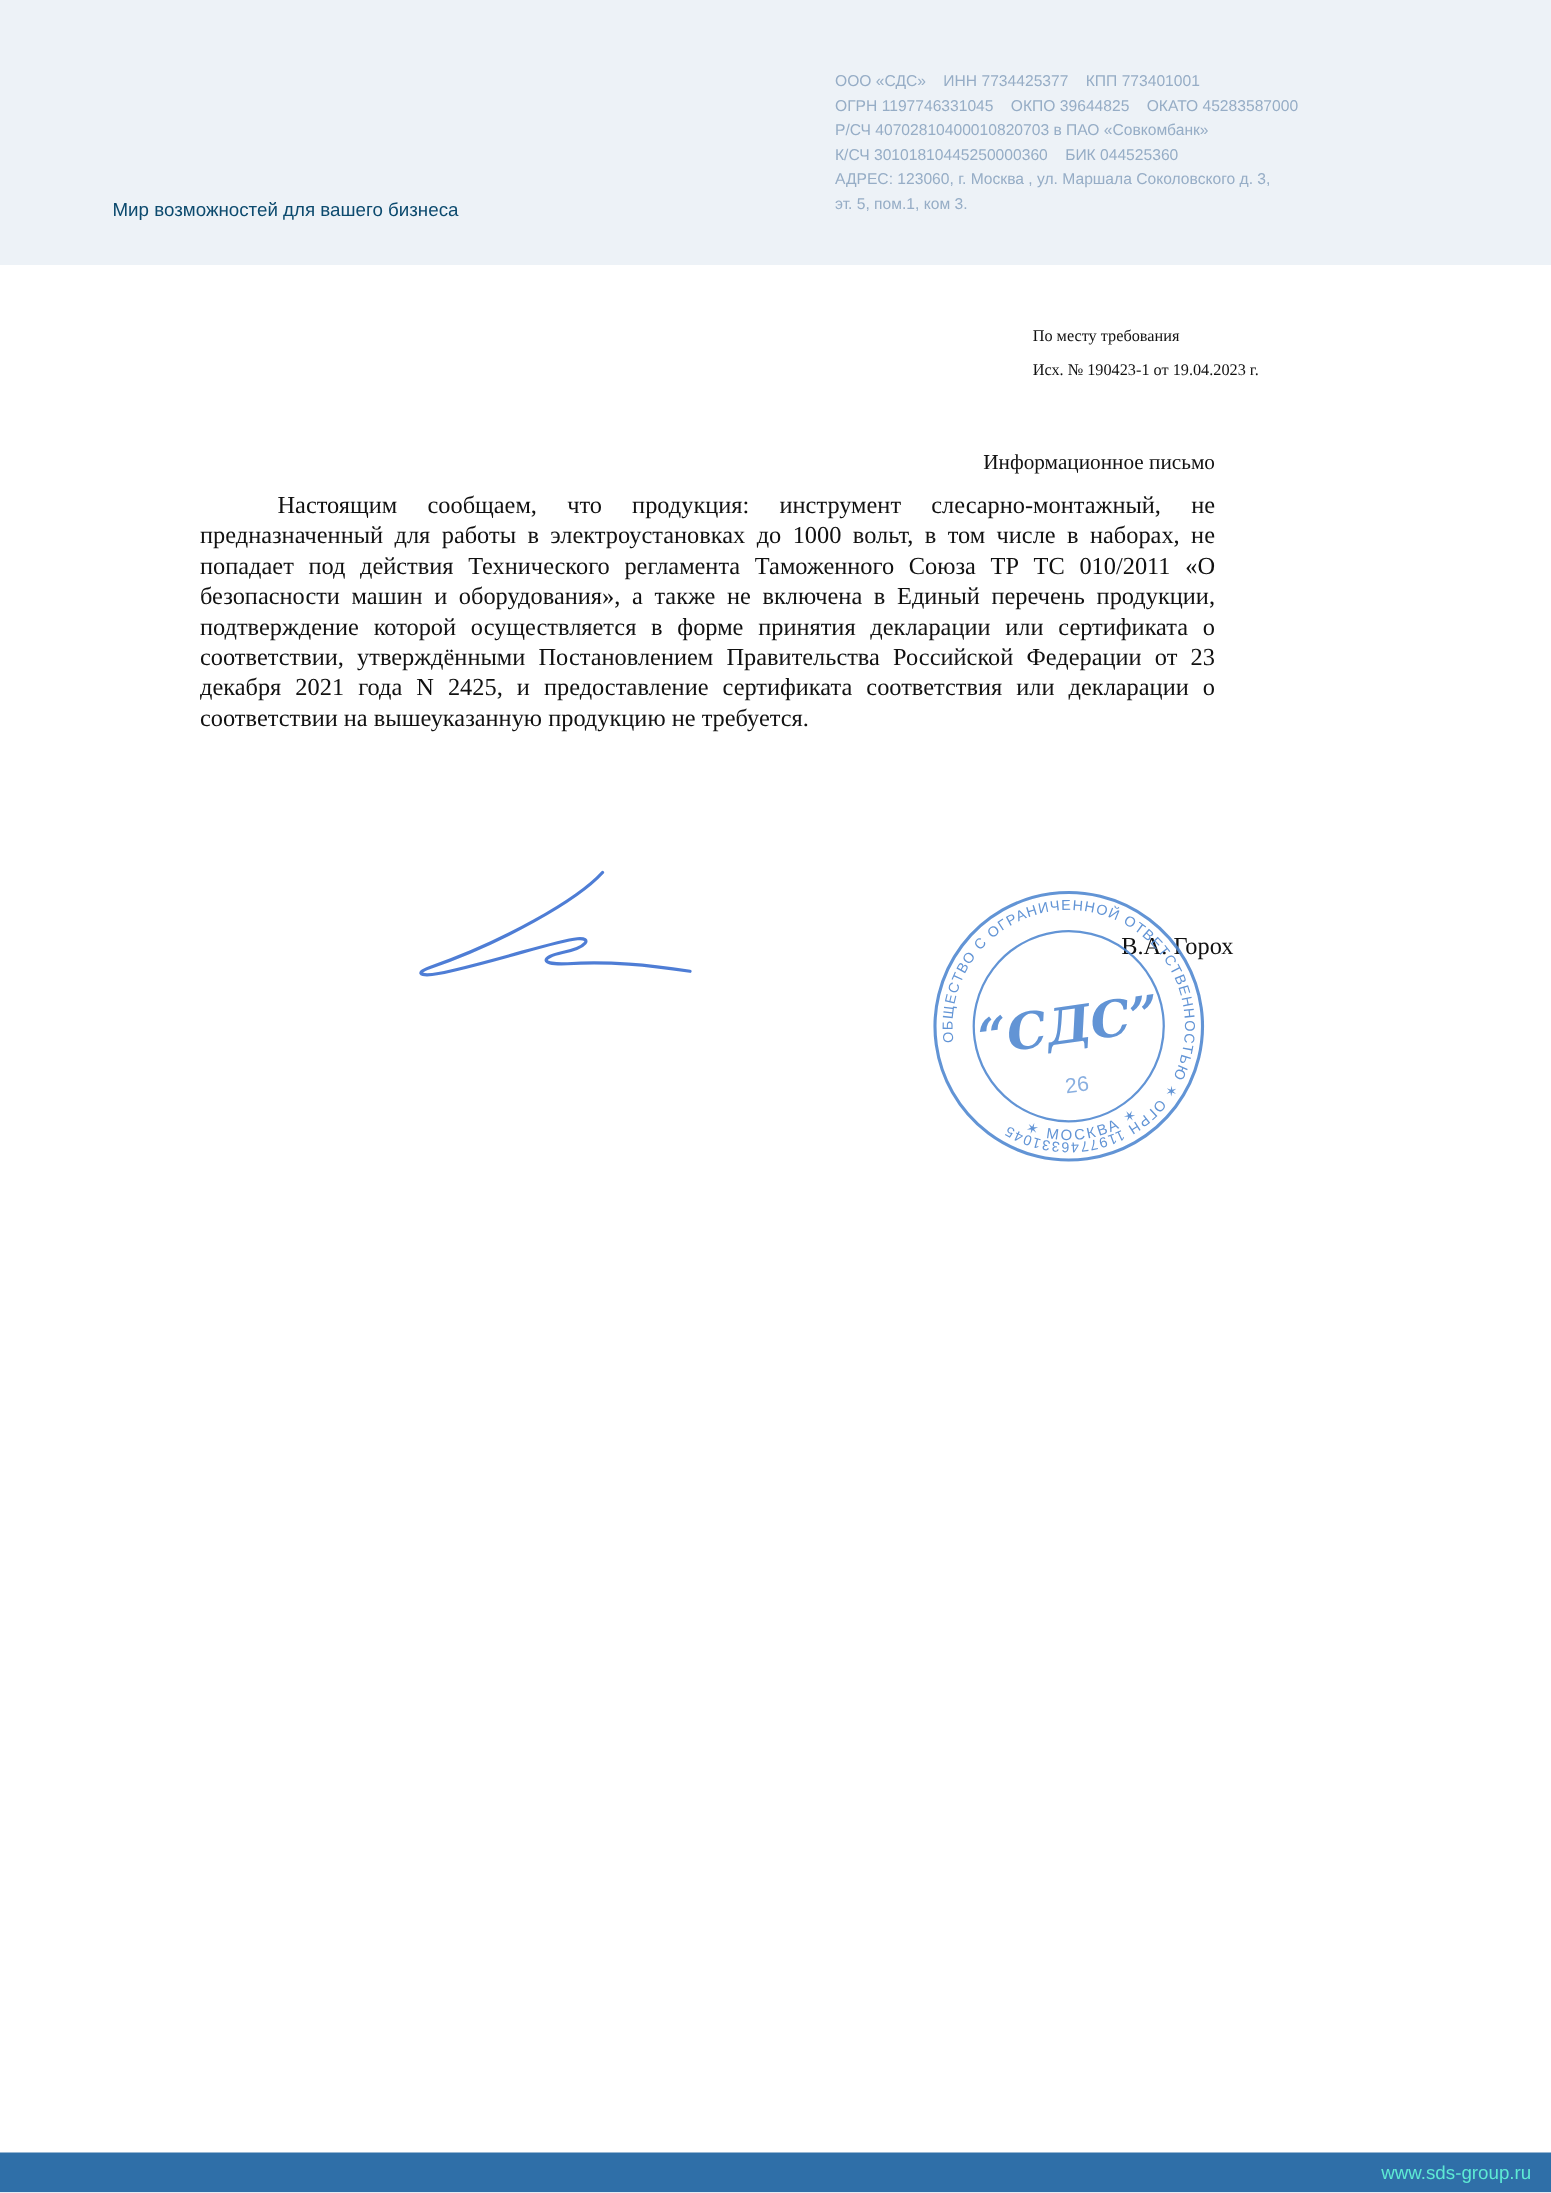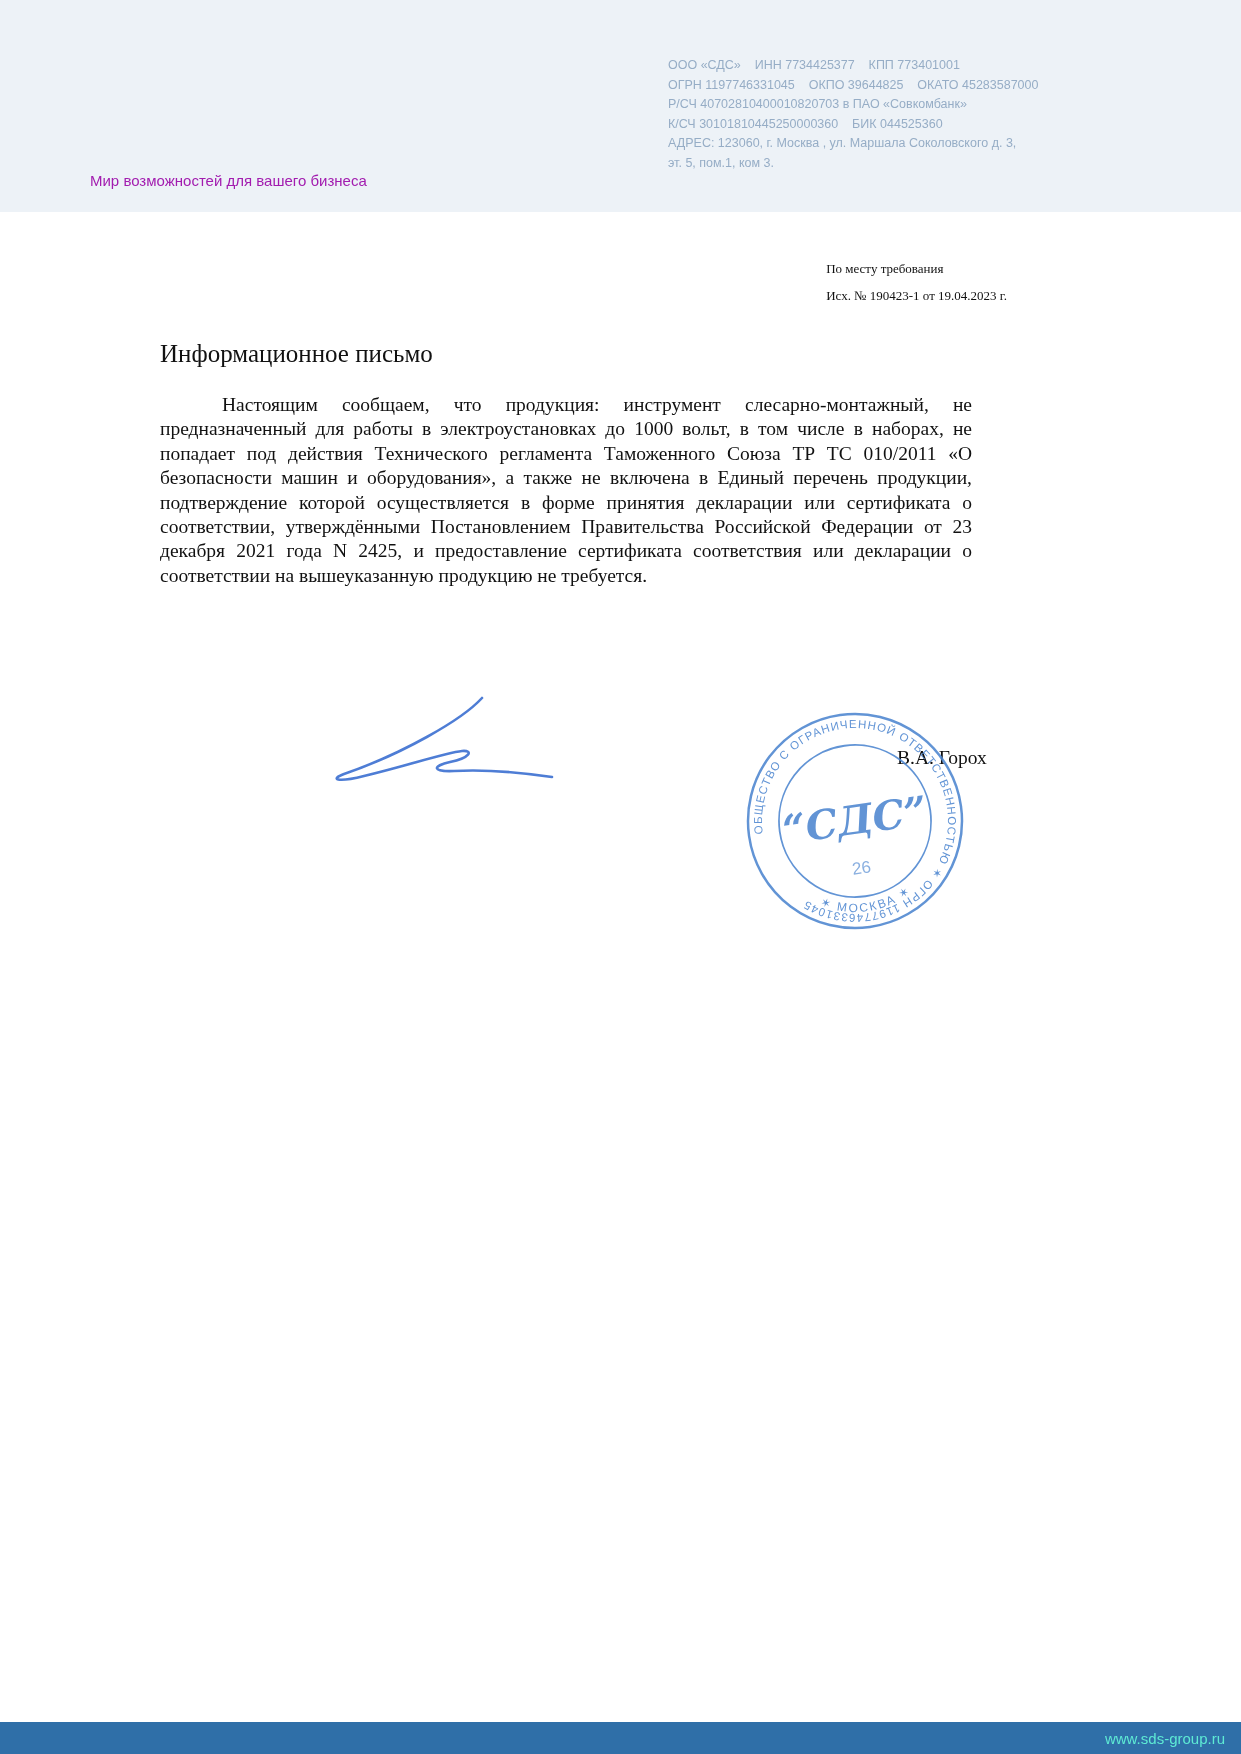--- a/index.html
+++ b/index.html
@@ -13,37 +13,37 @@
     position:absolute; top:0; left:0; width:100%; height:212px;
     background:#edf2f7;
   }
   .logo {
     position:absolute; left:86px; top:30px;
     font-family:"Liberation Sans", sans-serif; font-weight:bold;
     font-size:110px; line-height:1; letter-spacing:-4px; color:#1276c6;
     font-style:italic;
   }
   .tagline {
-    position:absolute; left:90px; top:172px;
-    font-family:"Liberation Sans", sans-serif; font-size:15px; color:#a21caf;
+    position:absolute; left:90px; top:160px;
+    font-family:"Liberation Sans", sans-serif; font-size:15px; color:#0c4a6e;
   }
   .company-info {
     position:absolute; left:668px; top:56px;
     font-family:"Liberation Sans", sans-serif; font-size:12.5px;
     line-height:19.5px; color:#96adc6;
   }
   .company-info div { white-space:pre; }
   
   .recipient-block {
     position:absolute; top:255px; right:234px; text-align:left;
     font-size:13px; line-height:27px;
   }
   .letter-title {
-    position:absolute; top:340px; left:160px; width:812px;
-    text-align:left; font-size:25px;
+    position:absolute; top:360px; left:160px; width:812px;
+    text-align:right; font-size:17px;
   }
   .letter-body {
     position:absolute; top:393px; left:160px; width:812px;
     font-size:19.5px; line-height:24.4px; text-align:justify;
   }
   .letter-body p { margin:0; }
   .letter-body p.indent { text-indent:62px; }
   .closing {
     position:absolute; left:160px; top:702px;
     font-size:19.5px; line-height:25px;

